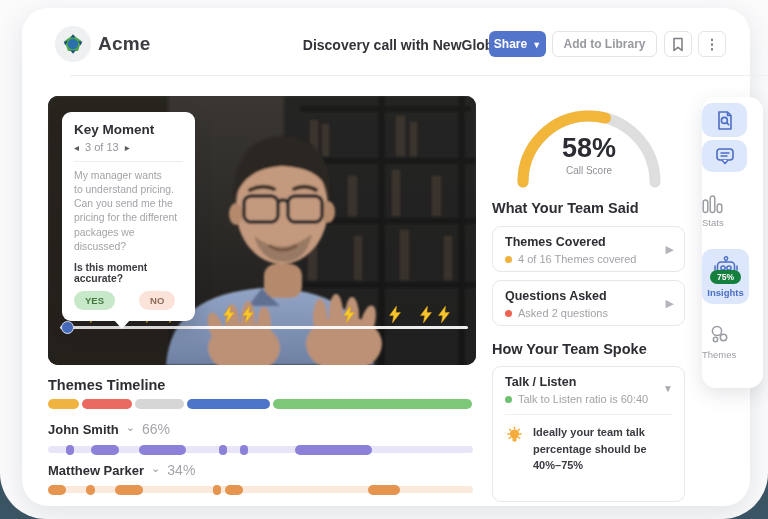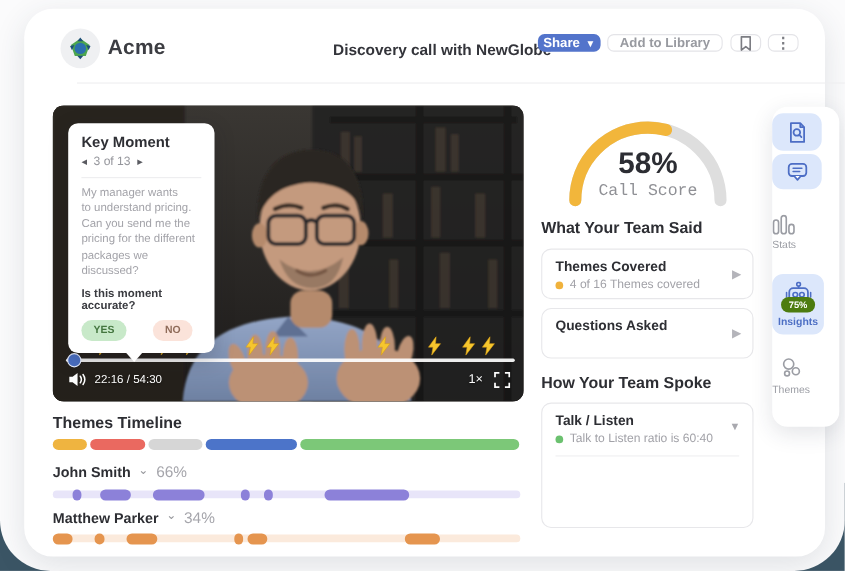--- a/index.html
+++ b/index.html
@@ -16,21 +16,21 @@
   #app-card {
     position:absolute; left:22px; top:8px; width:728px; height:498px;
     background:#FFFFFF; border-radius:26px;
     box-shadow:0 8px 28px rgba(50,60,75,0.13);
   }
   
   #header { position:absolute; left:22px; top:8px; width:728px; height:60px; }
   #logo { position:absolute; left:33px; top:18px; width:36px; height:36px; border-radius:50%; background:#EFF0F2; display:flex; align-items:center; justify-content:center; }
   #brand { position:absolute; left:76px; top:25px; font-size:19px; font-weight:700; color:#3C3D42; letter-spacing:0.2px; }
   #call-title { position:absolute; left:180px; top:29px; width:400px; text-align:center; font-size:14px; font-weight:700; color:#33343A; }
-  .hbtn { position:absolute; top:23px; height:16px; border-radius:6px; display:flex; align-items:center; justify-content:center; cursor:pointer; }
+  .hbtn { position:absolute; top:23px; height:26px; border-radius:6px; display:flex; align-items:center; justify-content:center; cursor:pointer; }
   #share-btn { left:467px; width:57px; background:#5374CB; color:#fff; font-size:12px; font-weight:700; gap:5px; }
   #share-btn .caret { font-size:9px; margin-top:1px; }
   #add-library-btn { left:530px; width:105px; border:1px solid #E4E4E8; color:#989AA0; font-size:12px; font-weight:700; background:#fff; }
   #bookmark-btn { left:642px; width:28px; border:1px solid #E4E4E8; background:#fff; }
   #kebab-btn { left:676px; width:28px; border:1px solid #E4E4E8; background:#fff; color:#7C7D83; font-size:14px; font-weight:700; }
   #header-divider { position:absolute; left:48px; top:67px; width:700px; height:1px; background:#EEEEF0; }
   
   #video-frame { position:absolute; left:48px; top:96px; width:428px; height:269px; border-radius:10px; overflow:hidden; background:#2B2825; }
   #video-frame svg.scene { position:absolute; inset:0; }
   
@@ -66,21 +66,21 @@
   .ic-status { margin-top:4px; display:flex; align-items:center; gap:6px; font-size:11px; color:#A2A2A8; }
   .dot { width:7px; height:7px; border-radius:50%; flex:0 0 auto; }
   .chev-right { position:absolute; right:10px; top:50%; transform:translateY(-50%); color:#B4B4BA; font-size:11px; cursor:pointer; }
   .chev-down-card { position:absolute; right:11px; top:16px; color:#A9A9AF; font-size:10px; cursor:pointer; }
   #talk-divider { margin:9px 0 0 0; height:1px; background:#EFEFF1; }
   #tip-row { display:flex; gap:9px; margin-top:9px; align-items:flex-start; }
   #tip-text { font-size:11px; font-weight:700; color:#3A3B41; line-height:1.5; white-space:pre-line; }
   
   #gauge { position:absolute; left:510px; top:97px; width:158px; height:94px; }
   #gauge-value { position:absolute; left:0; top:36px; width:158px; text-align:center; font-size:27px; font-weight:700; color:#2C2D33; }
-  #gauge-label { position:absolute; left:0; top:68px; width:158px; text-align:center; font-size:15px; color:#8F9095;font-family:Liberation Mono, monospace; }
+  #gauge-label { position:absolute; left:0; top:68px; width:158px; text-align:center; font-size:10px; color:#8F9095; }
   
   #timeline-heading { position:absolute; left:48px; top:377px; font-size:14.5px; font-weight:700; color:#2D2E33; }
   #theme-bar { position:absolute; left:48px; top:399px; width:429px; height:10px; display:flex; gap:3px; }
   .tseg { height:10px; border-radius:5px; }
   .speaker-row { position:absolute; left:48px; height:18px; display:flex; align-items:center; gap:7px; }
   .speaker-name { font-size:13px; font-weight:700; color:#2D2E33; }
   .speaker-chev { font-size:11px; color:#96979C; margin-top:-4px; cursor:pointer; }
   .speaker-pct { font-size:14px; color:#A5A5AB; }
   .speech-track { position:absolute; left:48px; width:425px; height:7px; border-radius:4px; }
   .sseg { position:absolute; top:-1.5px; height:10px; border-radius:5px; min-width:8px; }
@@ -90,21 +90,21 @@
     background:#fff; border-radius:14px; box-shadow:0 6px 20px rgba(40,50,70,0.13);
     display:flex; flex-direction:column; align-items:flex-start; padding-top:6px;
   }
   .side-tile { width:45px; border-radius:10px; background:#DCE7FB; display:flex; flex-direction:column; align-items:center; justify-content:center; cursor:pointer; }
   #tile-search { height:34px; }
   #tile-comments { height:32px; margin-top:3px; }
   .side-item { display:flex; flex-direction:column; align-items:center; gap:3px; cursor:pointer; }
   .side-label { font-size:9.5px; color:#9B9DA4; }
   #item-stats { margin-top:23px; }
   #tile-insights { width:47px; margin-top:21px; padding:7px 0 6px 0; height:auto; }
-  #insights-badge { background:#4d7c0f; color:#fff; font-size:8.5px; font-weight:700; padding:2px 7px; border-radius:8px; margin-top:-7px; }
+  #insights-badge { background:#15803d; color:#fff; font-size:8.5px; font-weight:700; padding:2px 7px; border-radius:8px; margin-top:-7px; }
   #insights-label { font-size:9.5px; color:#4D6FC4; font-weight:700; margin-top:3px; }
   #item-themes { margin-top:20px; }
 </style>
 </head>
 <body>
 
 <div id="dark-strip"></div>
 <div id="outer-bg"></div>
 
 <div id="app-card"></div>
@@ -256,33 +256,20 @@
       <svg width="14" height="17" viewBox="0 0 14 17">
           <path d="M8.5 0 L1.5 9.6 H5.6 L4.4 17 L12.5 6.4 H7.9 Z" fill="#F6C62E" stroke="#D99E14" stroke-width="0.5"></path>
         </svg>
     </div>
     </div>
 
   <div id="progress-track">
     <div id="playhead" style="left: calc(1.8% - 6px);"></div>
   </div>
 
-  <div id="vid-controls">
-    <svg width="17" height="14" viewBox="0 0 17 14">
-      <path d="M1 4.5 h3 L8.5 1 v12 L4 9.5 H1 Z" fill="#FDFDFD"></path>
-      <path d="M11 4 q2 3 0 6 M13.5 2.5 q3.2 4.5 0 9" stroke="#FDFDFD" stroke-width="1.4" fill="none" stroke-linecap="round"></path>
-    </svg>
-    <span id="vid-time">22:16 / 54:30</span>
-    <div id="vid-right">
-      <span id="vid-speed">1×</span>
-      <svg width="15" height="15" viewBox="0 0 15 15">
-        <path d="M1 5 V1 H5 M10 1 H14 V5 M14 10 V14 H10 M5 14 H1 V10" fill="none" stroke="#FDFDFD" stroke-width="1.6"></path>
-      </svg>
-    </div>
-  </div>
 </div>
 
 <div id="key-moment">
   <div id="km-title">Key Moment</div>
   <div id="km-nav">
     <span class="nav-arrow">◂</span>
     <span>3 of 13</span>
     <span class="nav-arrow">▸</span>
   </div>
   <div id="km-divider"></div>
@@ -314,33 +301,55 @@
   <div class="ic-title">Themes Covered</div>
   <div class="ic-status">
     <span class="dot" style="background: rgb(240, 178, 60);"></span>
     <span>4 of 16 Themes covered</span>
   </div>
   <span class="chev-right">▶</span>
 </div>
 
 <div class="info-card" style="top:280px; height:46px">
   <div class="ic-title">Questions Asked</div>
+  <div class="ic-status">
+    <span class="dot" style="background: rgb(238, 99, 82);"></span>
+    <span>Asked 2 questions</span>
+  </div>
   <span class="chev-right">▶</span>
 </div>
 
 <div class="col-heading" style="top:341px">How Your Team Spoke</div>
 
-<div class="info-card" style="top:366px; height:114px">
+<div class="info-card" style="top:366px; height:136px">
   <div class="ic-title">Talk / Listen</div>
   <div class="ic-status">
     <span class="dot" style="background: rgb(107, 193, 111);"></span>
     <span>Talk to Listen ratio is 60:40</span>
   </div>
   <span class="chev-down-card">▼</span>
   <div id="talk-divider"></div>
+  <div id="tip-row">
+    <svg width="19" height="19" viewBox="0 0 19 19" style="flex:0 0 auto; margin-top:2px">
+      <circle cx="9.5" cy="8" r="4.6" fill="#F5AC3C"></circle>
+      <rect x="7.5" y="12" width="4" height="3.4" rx="1.2" fill="#F5AC3C"></rect>
+      <g stroke="#F5AC3C" stroke-width="1.4" stroke-linecap="round">
+        <path d="M9.5 1.2 v1.6"></path>
+          <path d="M2.8 8 h1.6"></path>
+          <path d="M14.6 8 h1.6"></path>
+        <path d="M4.6 3.2 l1.2 1.2"></path>
+          <path d="M14.4 3.2 l-1.2 1.2"></path>
+        <path d="M4.2 12.4 l1.3 -0.9"></path>
+          <path d="M14.8 12.4 l-1.3 -0.9"></path>
+      </g>
+    </svg>
+    <div id="tip-text">Ideally your team talk
+percentage should be
+40%–75%</div>
+  </div>
 </div>
 
 <div id="timeline-heading">Themes Timeline</div>
 <div id="theme-bar">
     <div class="tseg" style="flex: 0 0 7.2%; background: rgb(239, 180, 64);"></div>
     <div class="tseg" style="flex: 0 0 11.7%; background: rgb(234, 105, 96);"></div>
     <div class="tseg" style="flex: 0 0 11.4%; background: rgb(214, 214, 214);"></div>
     <div class="tseg" style="flex: 0 0 19.3%; background: rgb(76, 116, 201);"></div>
     <div class="tseg" style="flex: 0 0 46.4%; background: rgb(124, 200, 120);"></div>
   </div>

